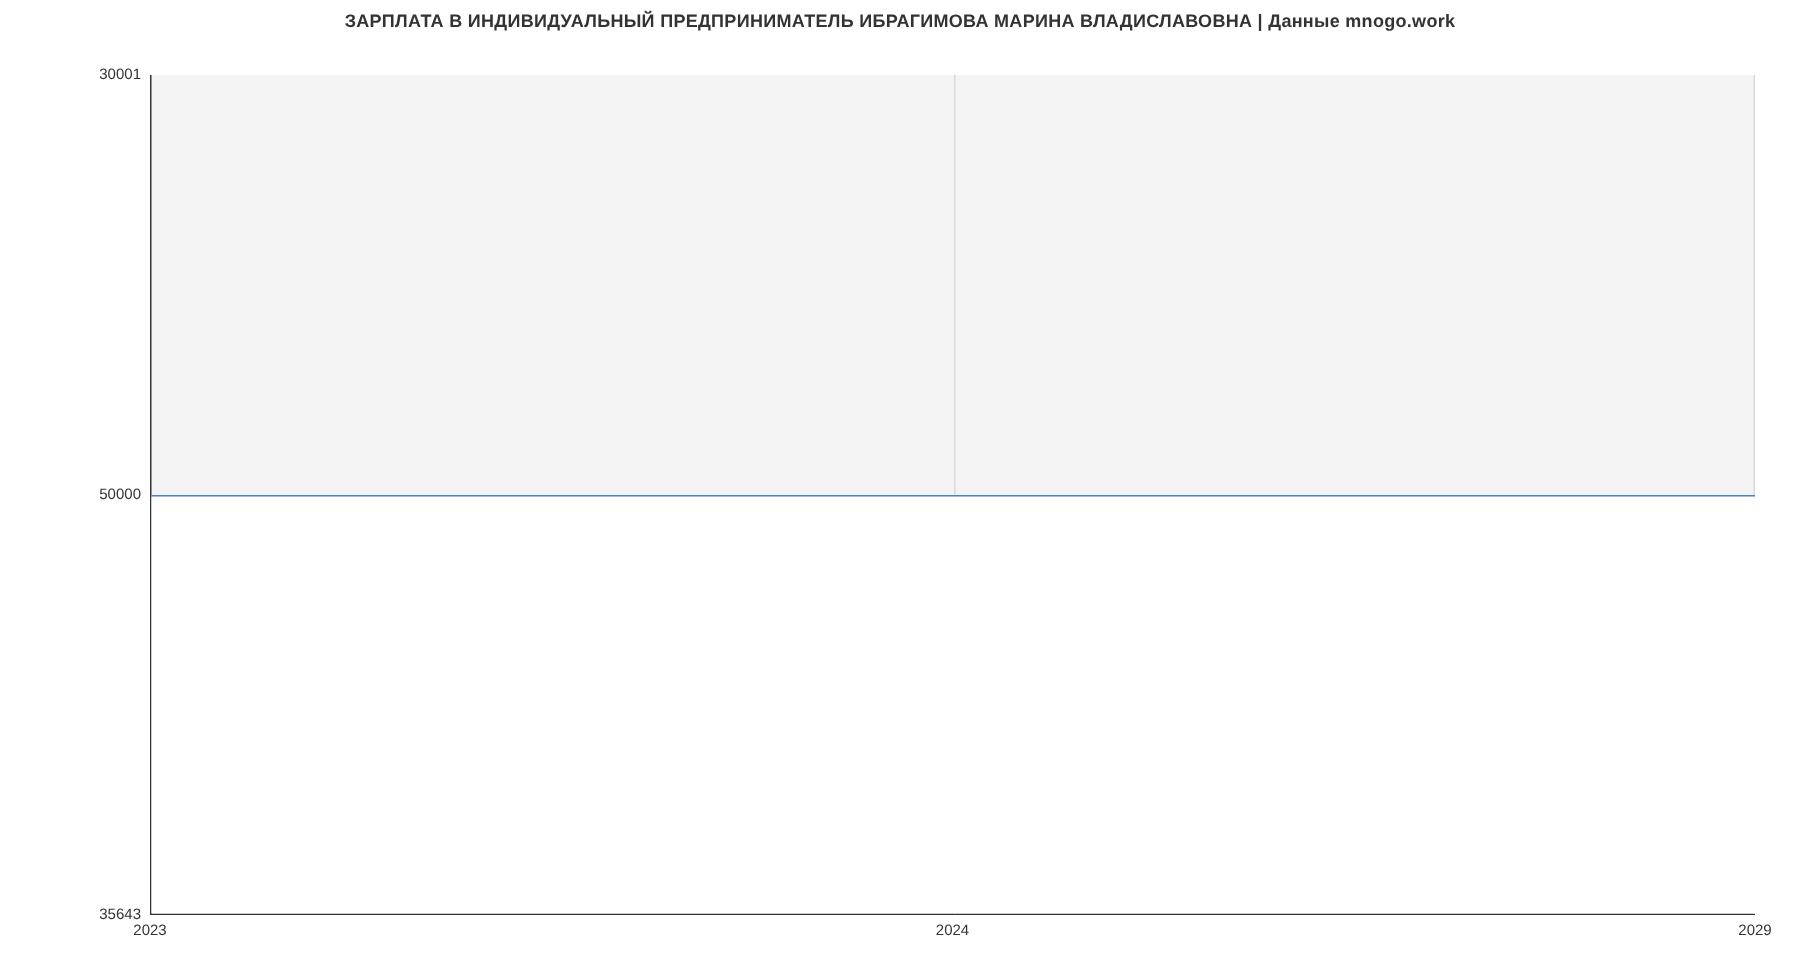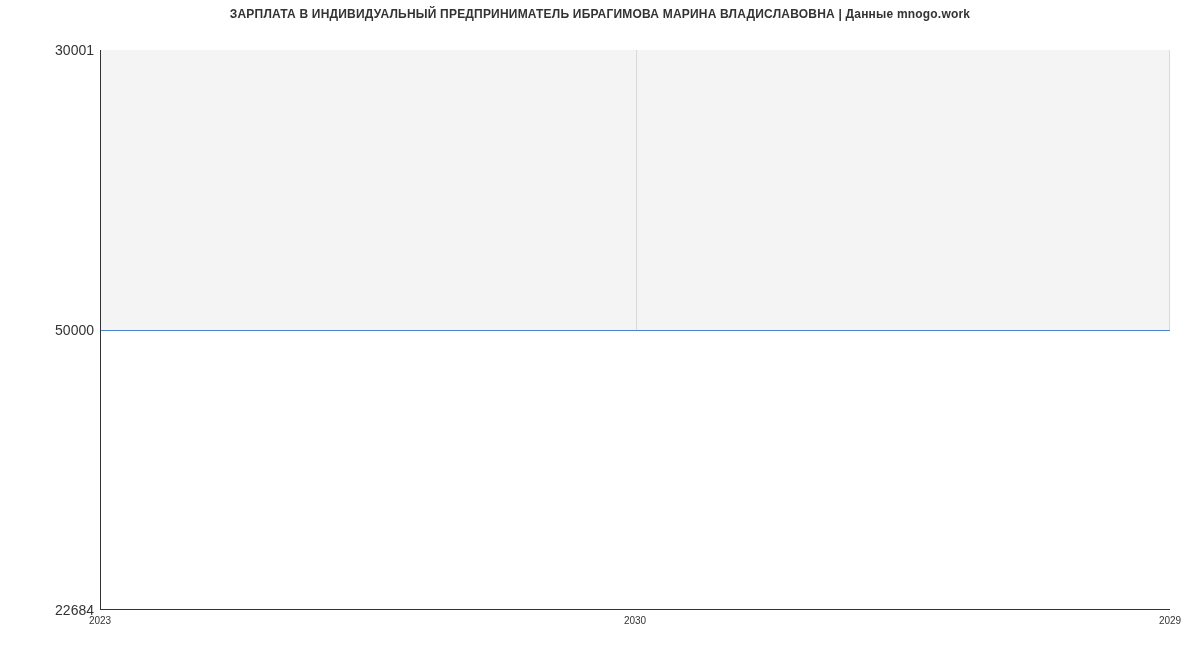--- a/index.html
+++ b/index.html
@@ -58,21 +58,21 @@
     position: absolute;
     left: 0;
     right: 0;
     bottom: 0;
     background: #ffffff;
   }
   
   .ytick {
     position: absolute;
     right: 1106px; 
-    font-size: 14px;
+    font-size: 10px;
     color: #333333;
     text-align: right;
     transform: translateY(-50%);
     white-space: nowrap;
   }
   
   .xtick {
     position: absolute;
     top: 615px;
     font-size: 10px;
@@ -92,18 +92,18 @@
     <div class="vgrid" style="left:50%;"></div>
     <div class="vgrid" style="left:calc(100% - 1px);"></div>
 
     <div class="bottom-white" style="top:calc(50% + 1px);"></div>
 
     <div class="line" style="top:50%;"></div>
   </div>
 
   <div class="ytick" style="top:50px;">30001</div>
   <div class="ytick" style="top:330px;">50000</div>
-  <div class="ytick" style="top:610px;">22684</div>
+  <div class="ytick" style="top:610px;">35643</div>
 
   <div class="xtick" style="left:100px;">2023</div>
-  <div class="xtick" style="left:635px;">2030</div>
+  <div class="xtick" style="left:635px;">2024</div>
   <div class="xtick" style="left:1170px;">2029</div>
 </div>
 
 </body></html>

